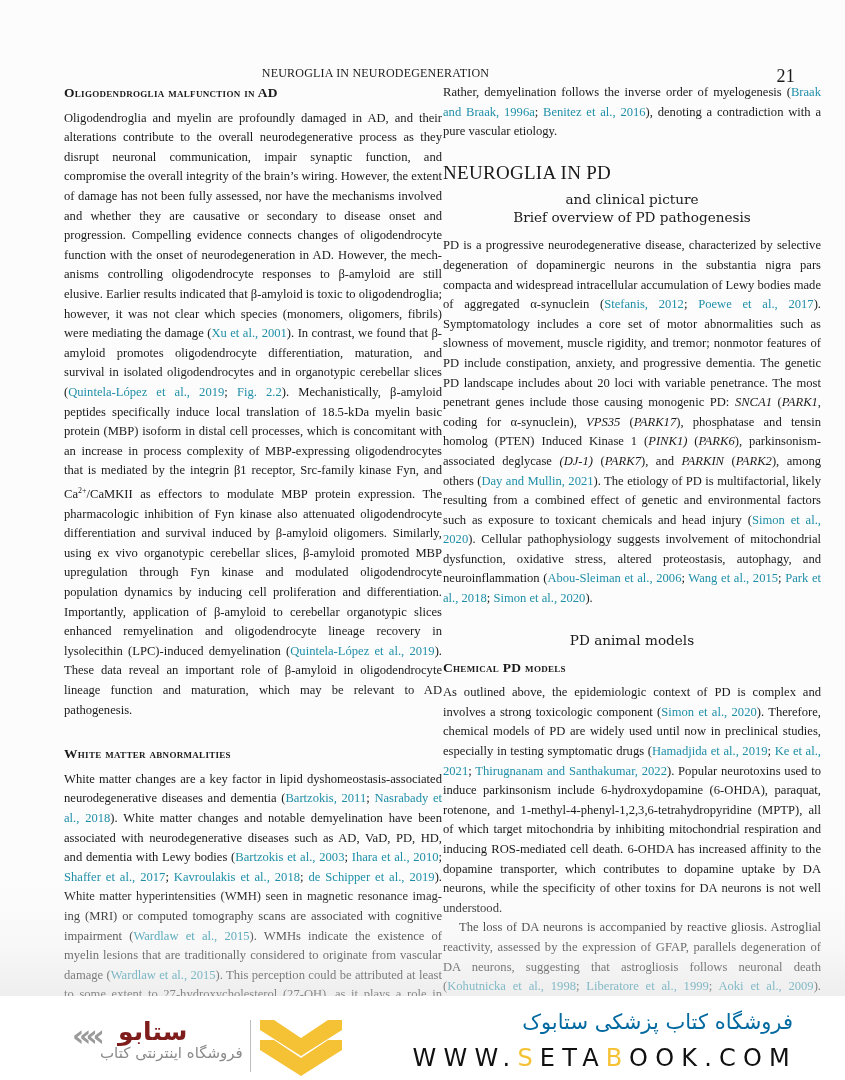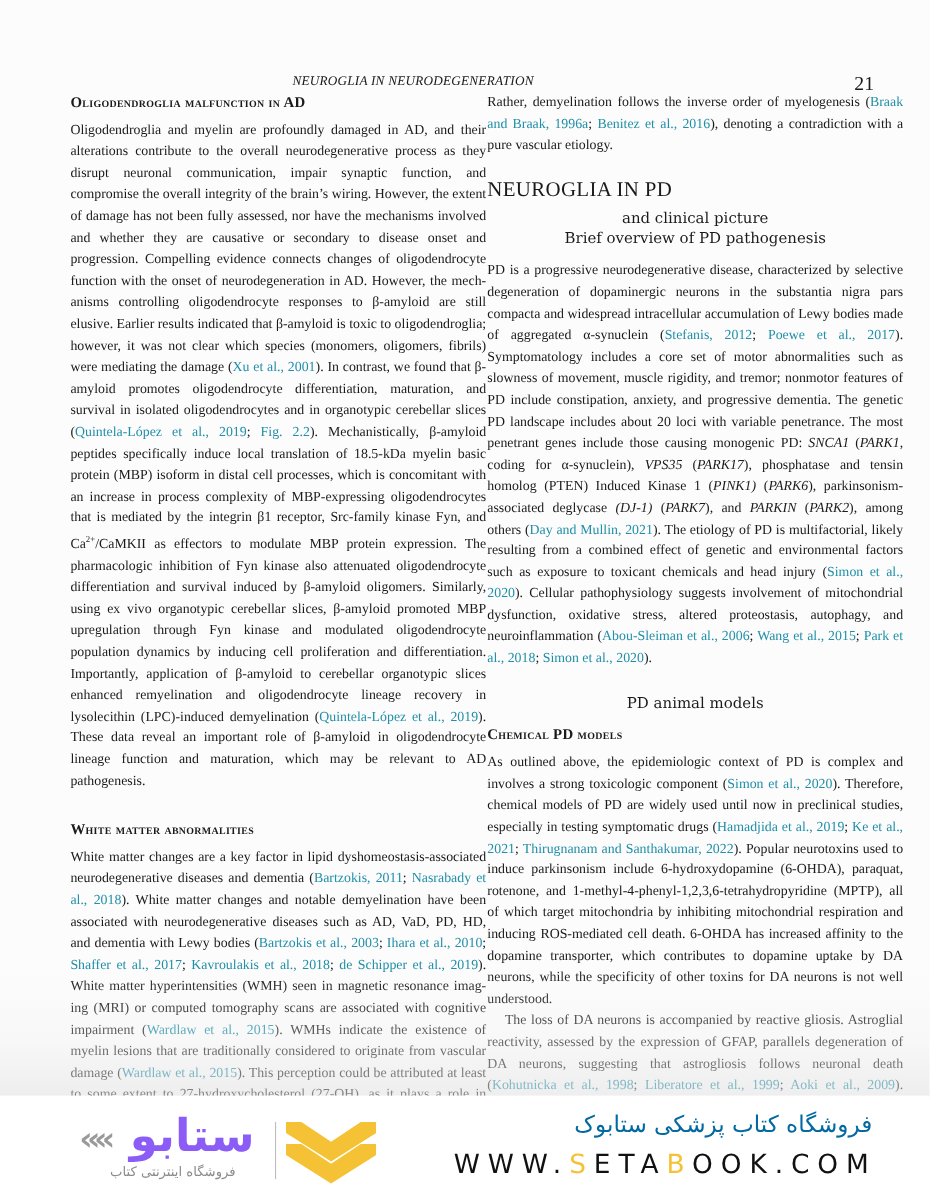--- a/index.html
+++ b/index.html
@@ -10,21 +10,21 @@
     color: #1a1a1a;
   }
   .page {
     position: absolute; left: 0; top: 0; width: 845px; height: 1000px;
     background: #fdfcfc;
   }
   .running-head {
     position: absolute; top: 66px; left: 0; width: 845px;
     font-size: 12px; letter-spacing: 0.2px;
   }
-  .running-head .title { position: absolute; left: 0; width: 751px; text-align: center; font-style: italic; }
+  .running-head .title { position: absolute; left: 0; width: 751px; text-align: center; }
   .running-head .num { position: absolute; right: 50px; font-size: 18px; }
   .col {
     position: absolute; top: 83px; width: 378px;
     font-size: 12.6px; line-height: 19.6px; text-align: justify;
     hyphens: manual;
   }
   .col-left { left: 64px; }
   .col-right { left: 443px; }
   .col p { margin: 0; }
   .col p + p.indent { text-indent: 16px; }
@@ -50,29 +50,29 @@
   }
   .clip-bottom {
     position: absolute; left: 0; top: 996px; width: 845px; height: 84px; background: #ffffff;
   }
   .banner {
     position: absolute; left: 0; top: 1000px; width: 845px; height: 80px; background: #ffffff;
   }
   .logo { position: absolute; left: 38px; top: 8px; width: 320px; height: 70px; }
   .logo-word {
     position: absolute; left: 80px; top: 4px; font-family: "DejaVu Sans", sans-serif;
-    font-size: 41px; font-weight: bold; letter-spacing: -1px; color: #8b5cf6; line-height: 40px;
+    font-size: 25px; font-weight: bold; letter-spacing: -1px; color: #7f1d1d; line-height: 40px;
   }
   .logo-arrows {
     position: absolute; left: 34px; top: 10px; font-family: "DejaVu Sans", sans-serif;
     font-size: 30px; color: #9a9a9a; font-weight: bold; letter-spacing: -6px;
   }
   .logo-sub {
-    position: absolute; left: 62px; top: 50px; font-family: "DejaVu Sans", sans-serif;
-    font-size: 12px; color: #8a8a8a; direction: rtl;
+    position: absolute; left: 62px; top: 36px; font-family: "DejaVu Sans", sans-serif;
+    font-size: 15px; color: #8a8a8a; direction: rtl;
   }
   .logo-divider { position: absolute; left: 212px; top: 12px; width: 1px; height: 52px; background: #bdbdbd; }
   .logo-chevron { position: absolute; left: 222px; top: 8px; }
   .shop-fa {
     position: absolute; right: 52px; top: 10px; font-family: "DejaVu Sans", sans-serif;
     font-size: 21px; color: #0369a1; direction: rtl;
   }
   .shop-url {
     position: absolute; right: 48px; top: 44px; font-family: "DejaVu Sans", sans-serif;
     font-size: 24px; letter-spacing: 7.2px; color: #111;

